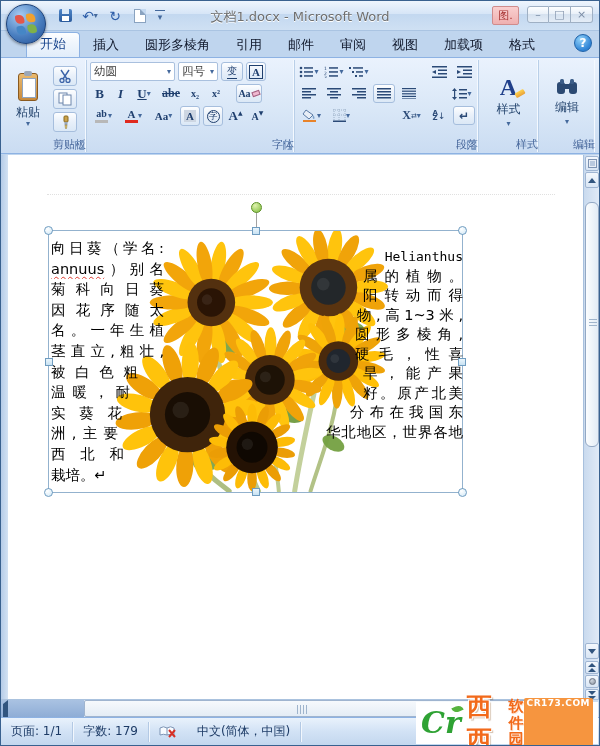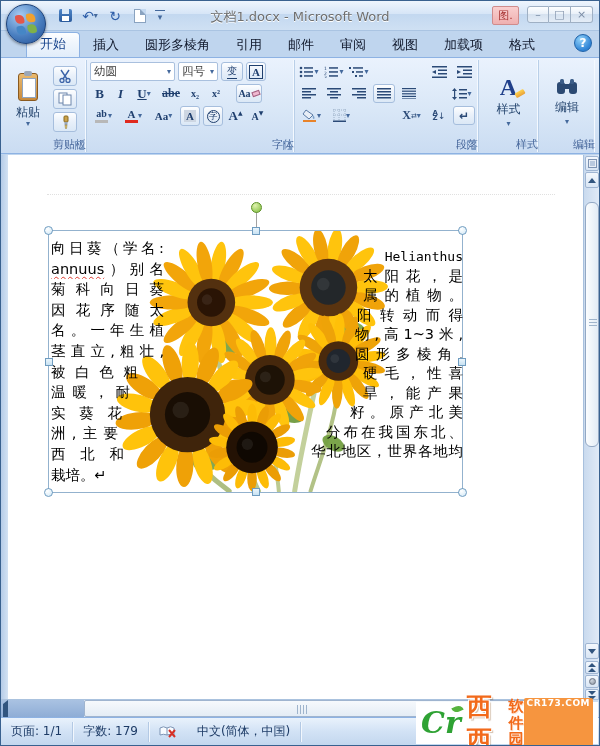--- a/index.html
+++ b/index.html
@@ -651,21 +651,20 @@
         <div class="ln">茎直立,粗壮,</div>
         <div class="ln">被白色粗</div>
         <div class="ln">温暖，耐</div>
         <div class="ln">实葵花</div>
         <div class="ln">洲,主要</div>
         <div class="ln">西北和</div>
         <div class="ln">栽培。↵</div>
       </div>
     <div class="rcol">
         <div class="ln">Helianthus</div>
-        <div class="ln">太阳花，是</div>
         <div class="ln">属的植物。</div>
         <div class="ln">阳转动而得</div>
         <div class="ln">物,高1~3米,</div>
         <div class="ln">圆形多棱角,</div>
         <div class="ln">硬毛，性喜</div>
         <div class="ln">旱，能产果</div>
         <div class="ln">籽。原产北美</div>
         <div class="ln">分布在我国东北、</div>
         <div class="ln">华北地区，世界各地均有</div>
       </div>

